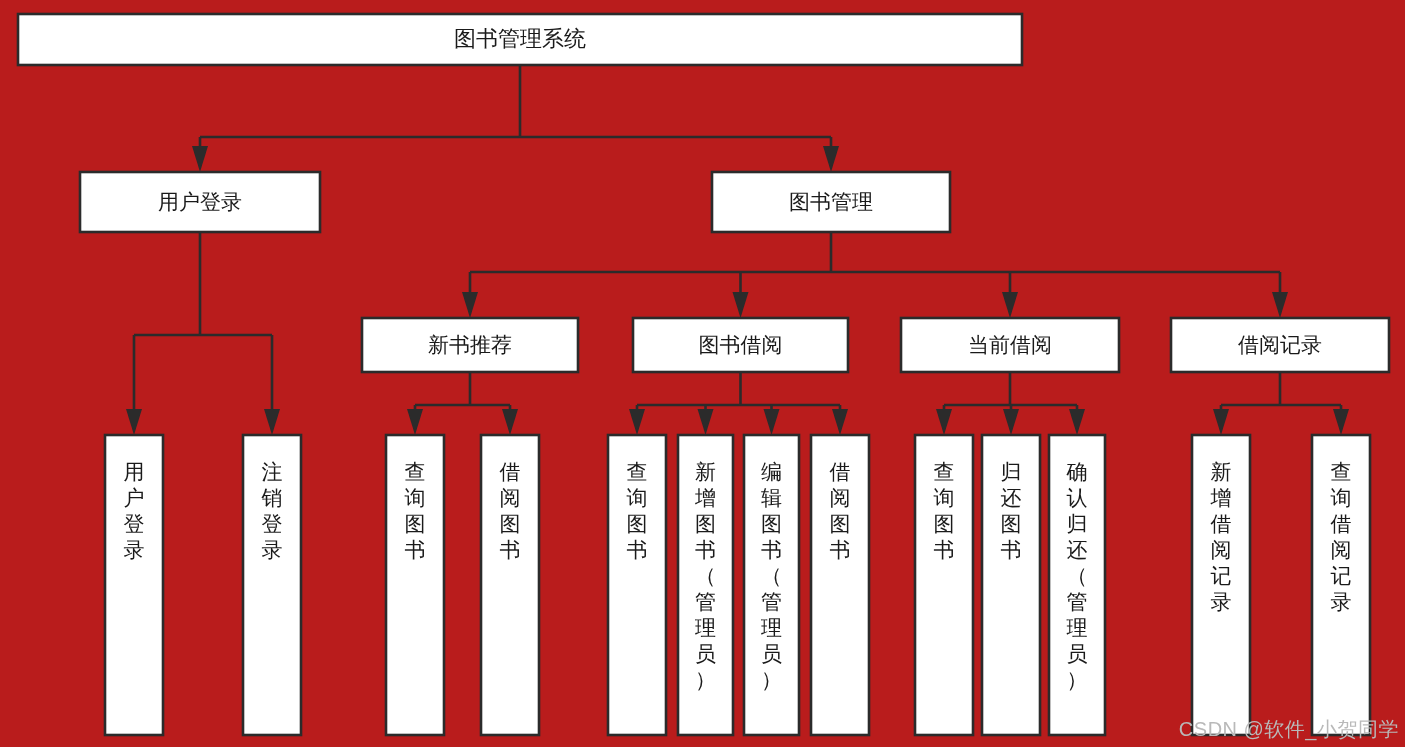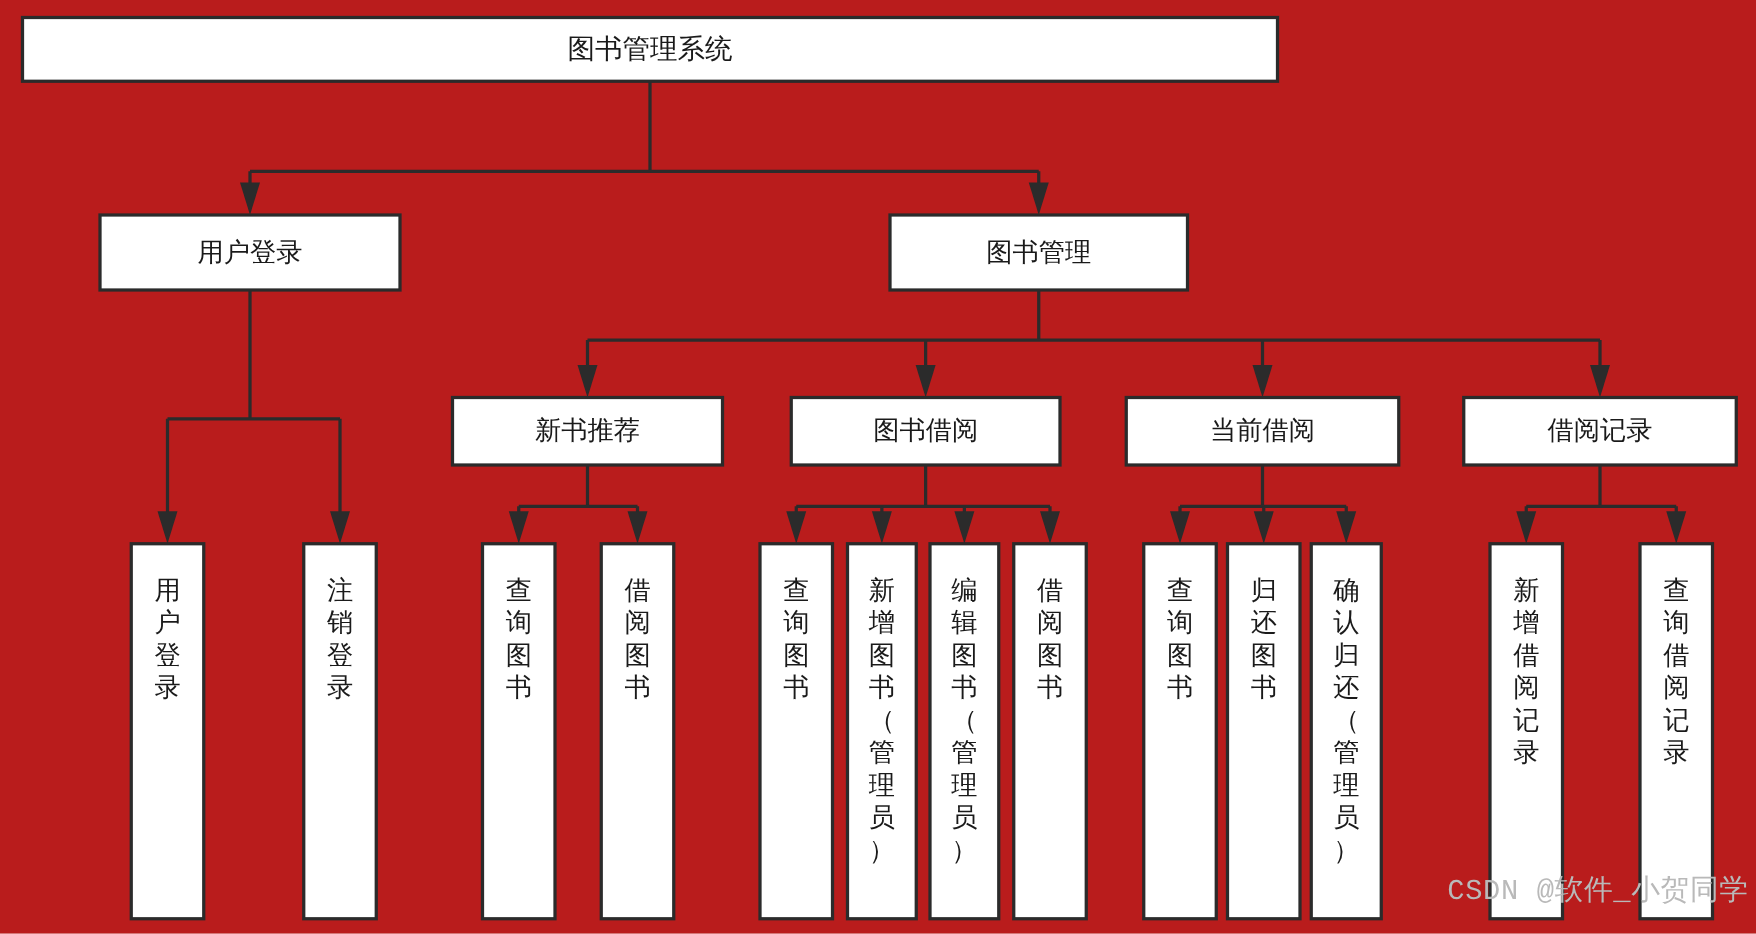--- a/index.html
+++ b/index.html
@@ -5,22 +5,22 @@
   html,body{margin:0;padding:0;background:#ffffff;}
   body{font-family:"Liberation Sans","DejaVu Sans",sans-serif;}
   #stage{position:relative;width:1405px;height:747px;background:#b91c1c;overflow:hidden;}
   #diagram{position:absolute;left:0;top:0;width:1405px;height:747px;}
   .node-box{fill:#ffffff;stroke:#2b2b2b;stroke-width:2.6;}
   .node-label{font-family:"Liberation Sans","DejaVu Sans",sans-serif;fill:#1a1a1a;font-size:21px;text-anchor:middle;dominant-baseline:middle;}
   .node-label-v{font-family:"Liberation Sans","DejaVu Sans",sans-serif;fill:#1a1a1a;font-size:21px;}
   .title-label{font-size:22px;}
   .edge{stroke:#2b2b2b;stroke-width:2.6;fill:none;stroke-linecap:butt;}
   .arrow-head{fill:#2b2b2b;stroke:none;}
-  .wm{position:absolute;right:6px;bottom:20px;font-size:23px;color:#b9b9b9;letter-spacing:.5px;
-      font-family:Liberation Mono, monospace;white-space:nowrap;user-select:none;}
+  .wm{position:absolute;right:6px;bottom:4px;font-size:20px;color:#b9b9b9;letter-spacing:.5px;
+      font-family:Liberation Sans, sans-serif;white-space:nowrap;user-select:none;}
 </style>
 </head>
 <body>
 
 <div id="stage">
   <svg id="diagram" viewBox="0 0 1405 747" xmlns="http://www.w3.org/2000/svg">
     <g id="edge-layer">
         <g>
           <path class="edge" d="M 520 65 L 520 137"></path>
           <path class="edge" d="M 200 137 L 831 137"></path>

